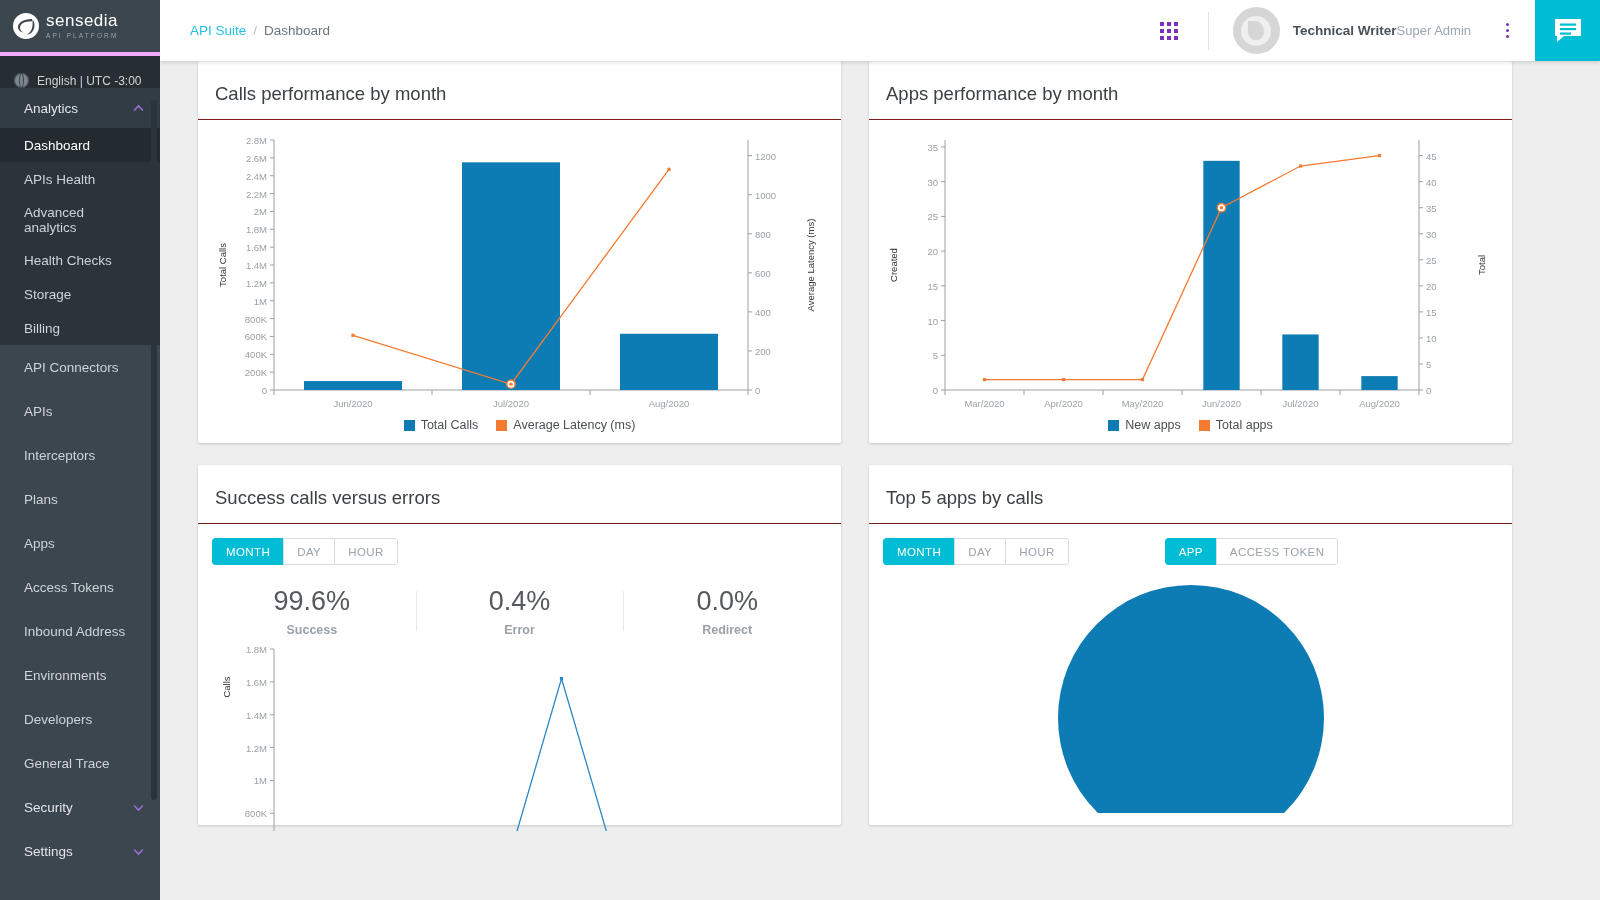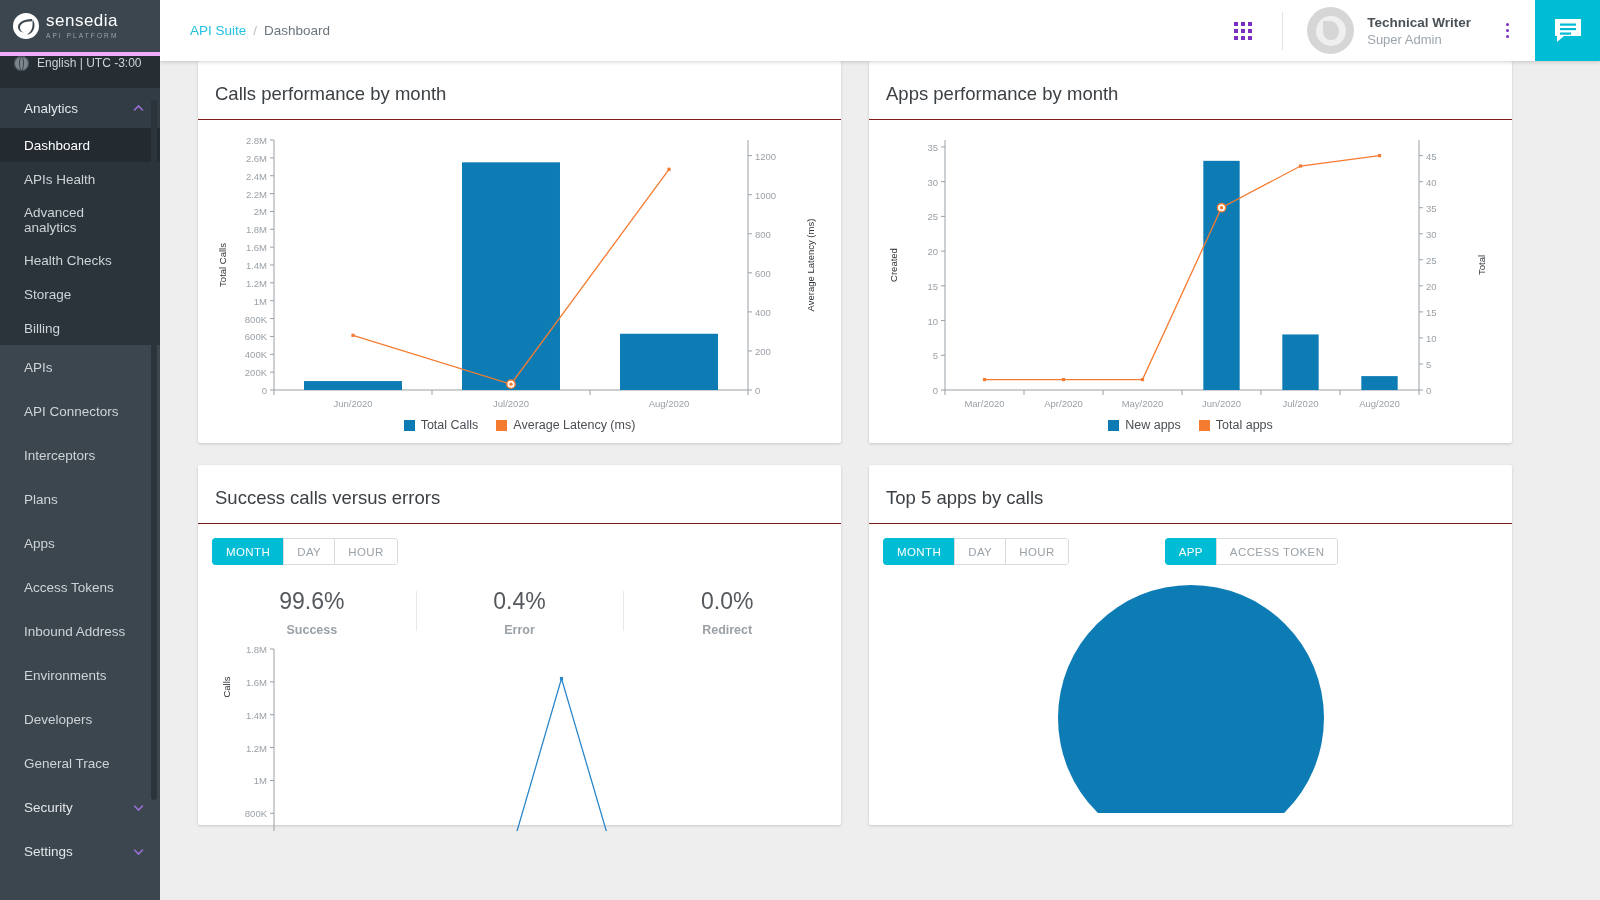--- a/index.html
+++ b/index.html
@@ -33,21 +33,21 @@
   .logo-name {
     color: #ffffff; font-size: 17px; letter-spacing: .5px;
     font-weight: 400; line-height: 17px;
   }
   .logo-sub {
     color: #9aa4ab; font-size: 6.5px; letter-spacing: 2.1px;
     margin-top: 3px; line-height: 8px;
   }
   .lang-row {
     height: 32px; background: #262e33;
-    display: flex; align-items: flex-start; gap: 8px;
+    display: flex; align-items: flex-end; gap: 8px;
     padding-left: 14px;
     color: #ced4d8; font-size: 12px;
   }
   .globe {
     width: 15px; height: 15px; border-radius: 50%;
     background: #7d868c;
     position: relative; flex: 0 0 15px;
     display:flex;align-items:center;justify-content:center;
   }
   .globe::before {
@@ -121,21 +121,21 @@
   }
   .avatar .inner {
     width: 30px; height: 30px; border-radius: 50%;
     background: #efefef; position: relative; overflow: hidden;
   }
   .avatar .inner::after{
     content:""; position:absolute; left:7px; top:5px;
     width:16px;height:19px;border-radius:0 60% 50% 50%;
     background:#d6d6d6;
   }
-  .user-block { display: flex; flex-direction: column; justify-content: center; }
+  .user-block { display: flex; justify-content: center; }
   .user-name { font-size: 13.5px; color: #4b5257; font-weight: bold; line-height: 17px; }
   .user-role { font-size: 13px; color: #9ea5ab; line-height: 17px; }
   .kebab {
     width: 20px; height: 20px; margin: 0 18px 0 26px;
     display: flex; flex-direction: column; align-items: center;
     justify-content: center; gap: 3px; cursor: pointer;
   }
   .kebab i { width: 3px; height: 3px; background: #7b2fbe; border-radius: 50%; display:block;}
   .chat-btn {
     width: 65px; height: 61px; background: #00bcd4;
@@ -205,21 +205,21 @@
   .seg button:last-child { border-radius: 0 3px 3px 0; }
   .seg button.on { background: #00bcd4; color: #ffffff; border-color: #00bcd4; }
   .seg2 { margin-left: 96px; }
 
   .kpis { display: flex; margin-top: 20px; padding: 0 10px; }
   .kpi { flex: 1; text-align: center; position: relative; }
   .kpi + .kpi::before {
     content:""; position:absolute; left:0; top:6px; bottom:6px;
     width:1px; background:#e6e8ea;
   }
-  .kpi-val { font-size: 23px; color: #55595d; font-weight: 300; line-height: 32px; }
+  .kpi-val { font-size: 27px; color: #55595d; font-weight: 300; line-height: 32px; }
   .kpi-lab { font-size: 12.5px; color: #9aa1a7; font-weight: bold; margin-top: 6px; }
 
   .pie-wrap { display:flex; justify-content:center; margin-top: 18px; }
 </style>
 </head>
 <body>
 
 <div class="app">
 
   <aside class="sidebar">
@@ -268,24 +268,24 @@
         <div class="nav-item">
           <span>Storage</span>
         </div>
         <div class="nav-item">
           <span>Billing</span>
         </div>
       </div>
 
       <div class="nav-main">
         <div class="nav-item">
+          <span>API Connectors</span>
+        </div>
+        <div class="nav-item">
           <span>APIs</span>
-        </div>
-        <div class="nav-item">
-          <span>API Connectors</span>
         </div>
         <div class="nav-item">
           <span>Interceptors</span>
         </div>
         <div class="nav-item">
           <span>Plans</span>
         </div>
         <div class="nav-item">
           <span>Apps</span>
         </div>

